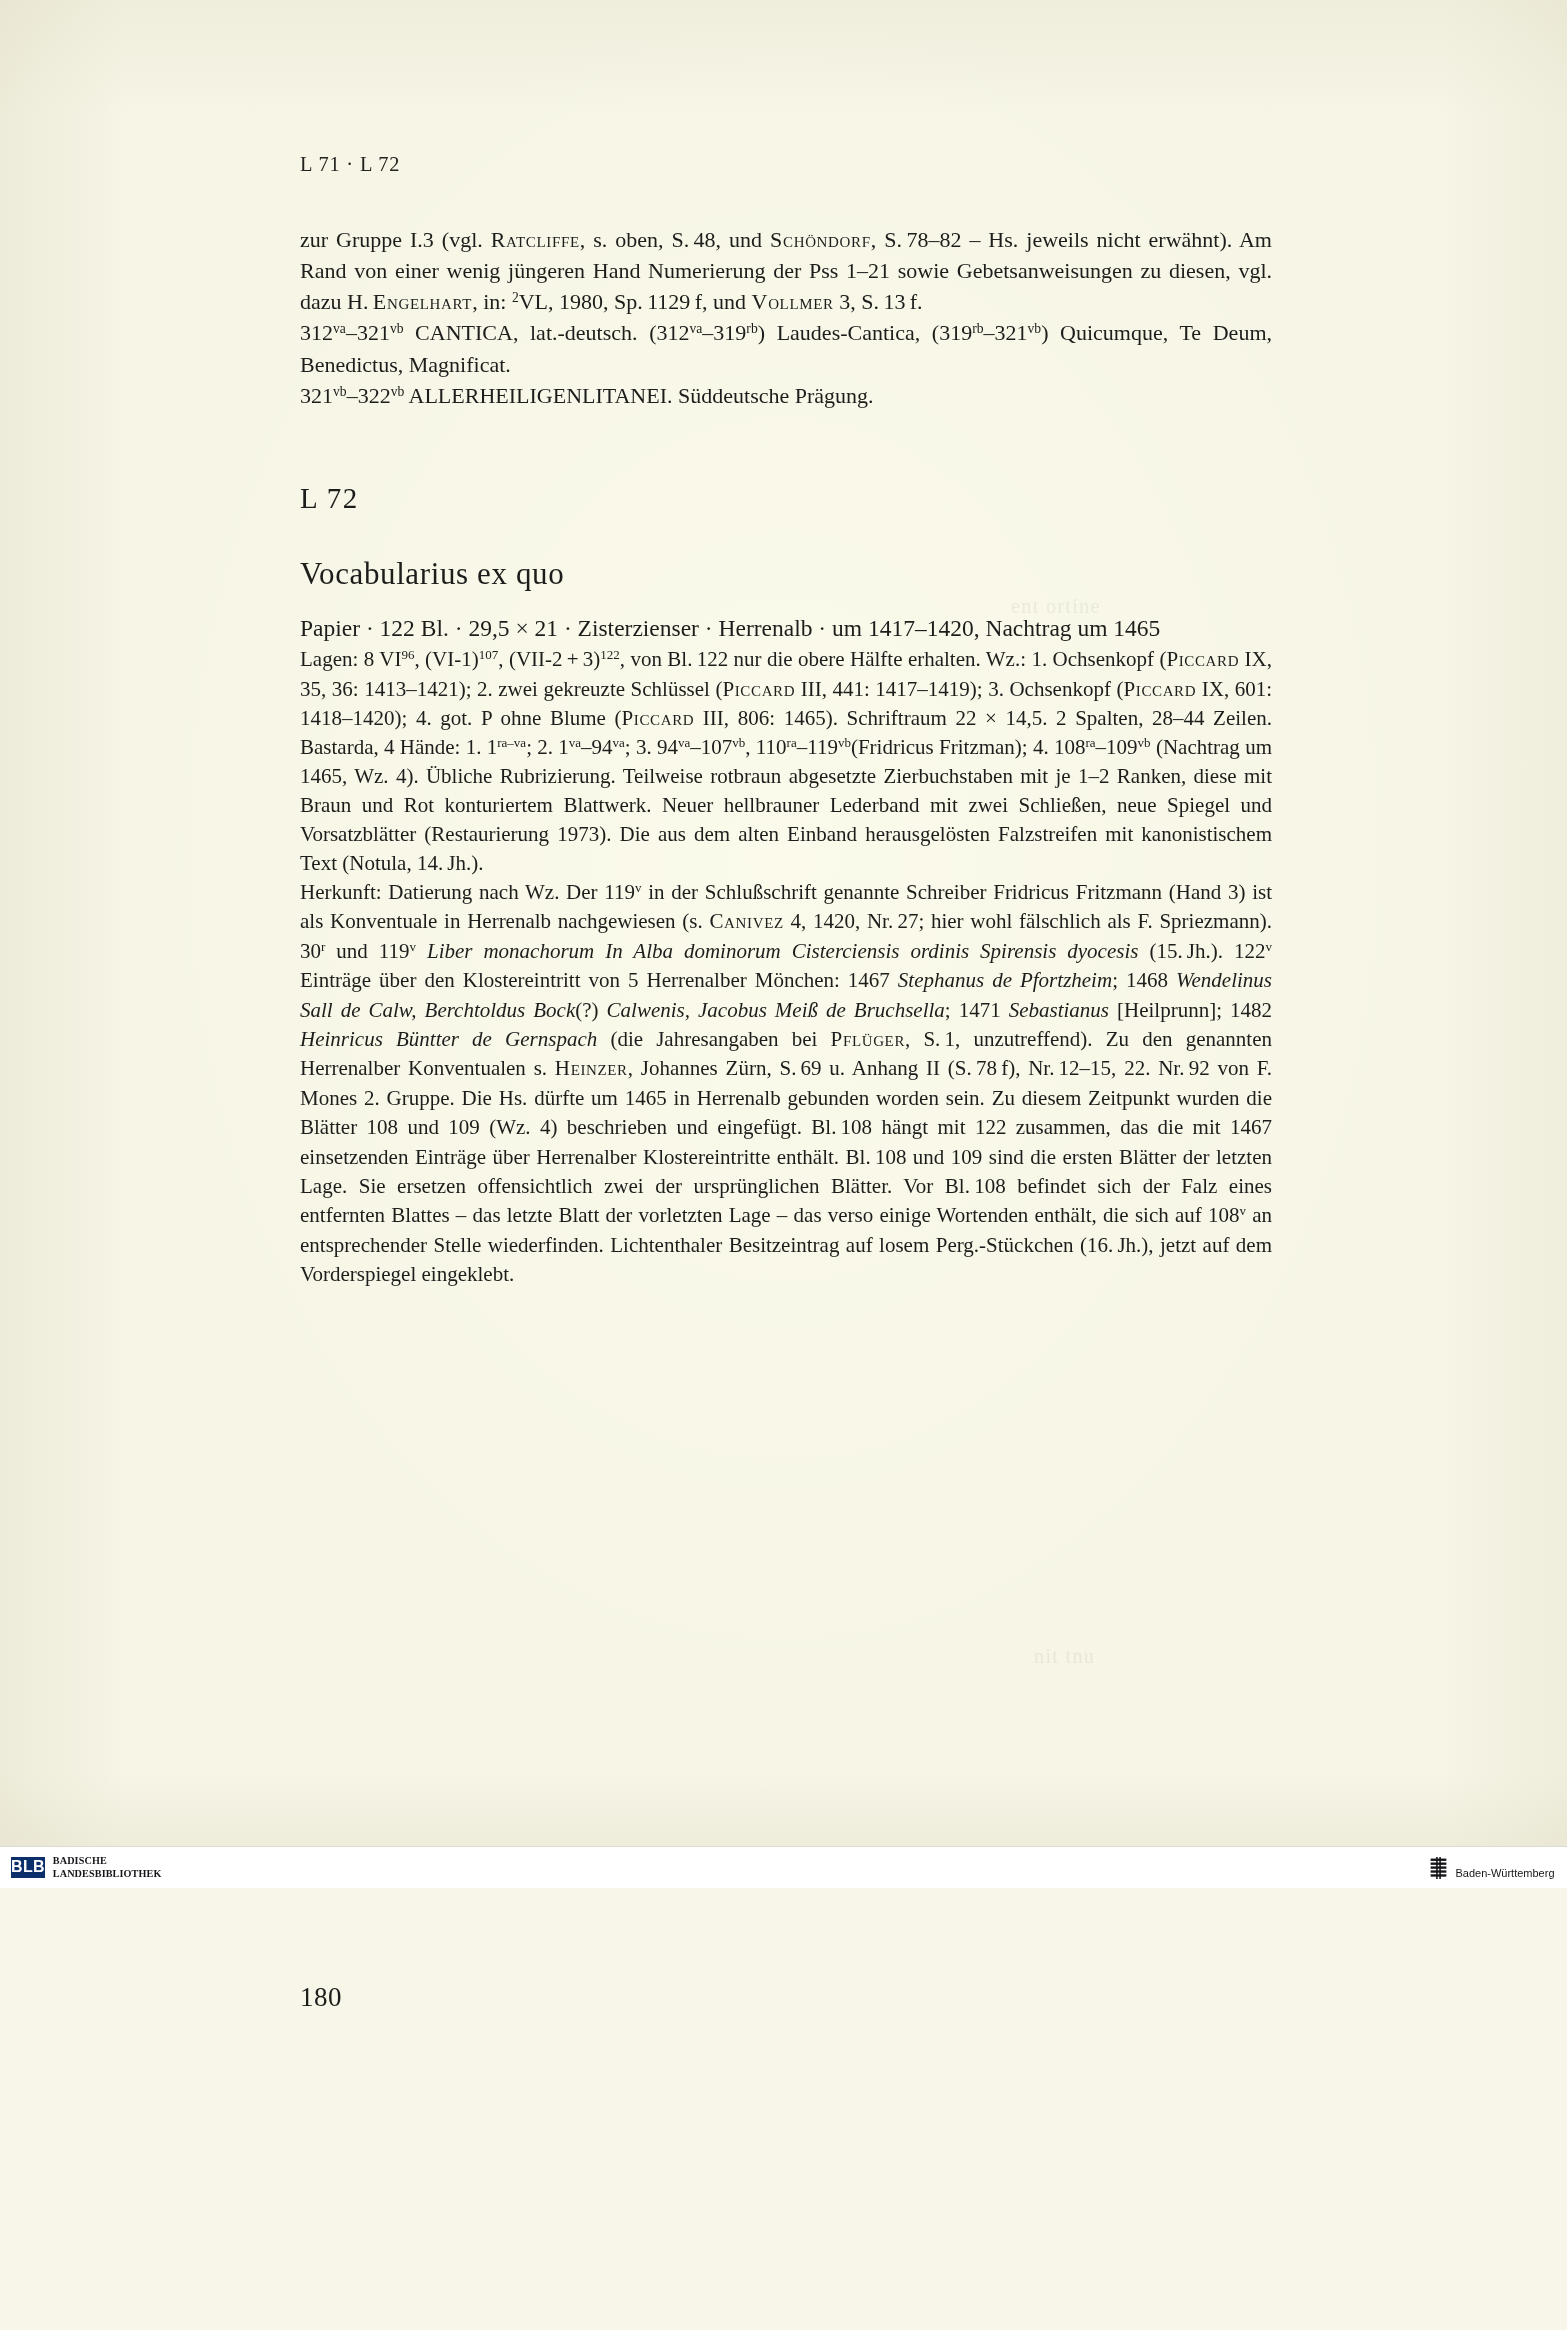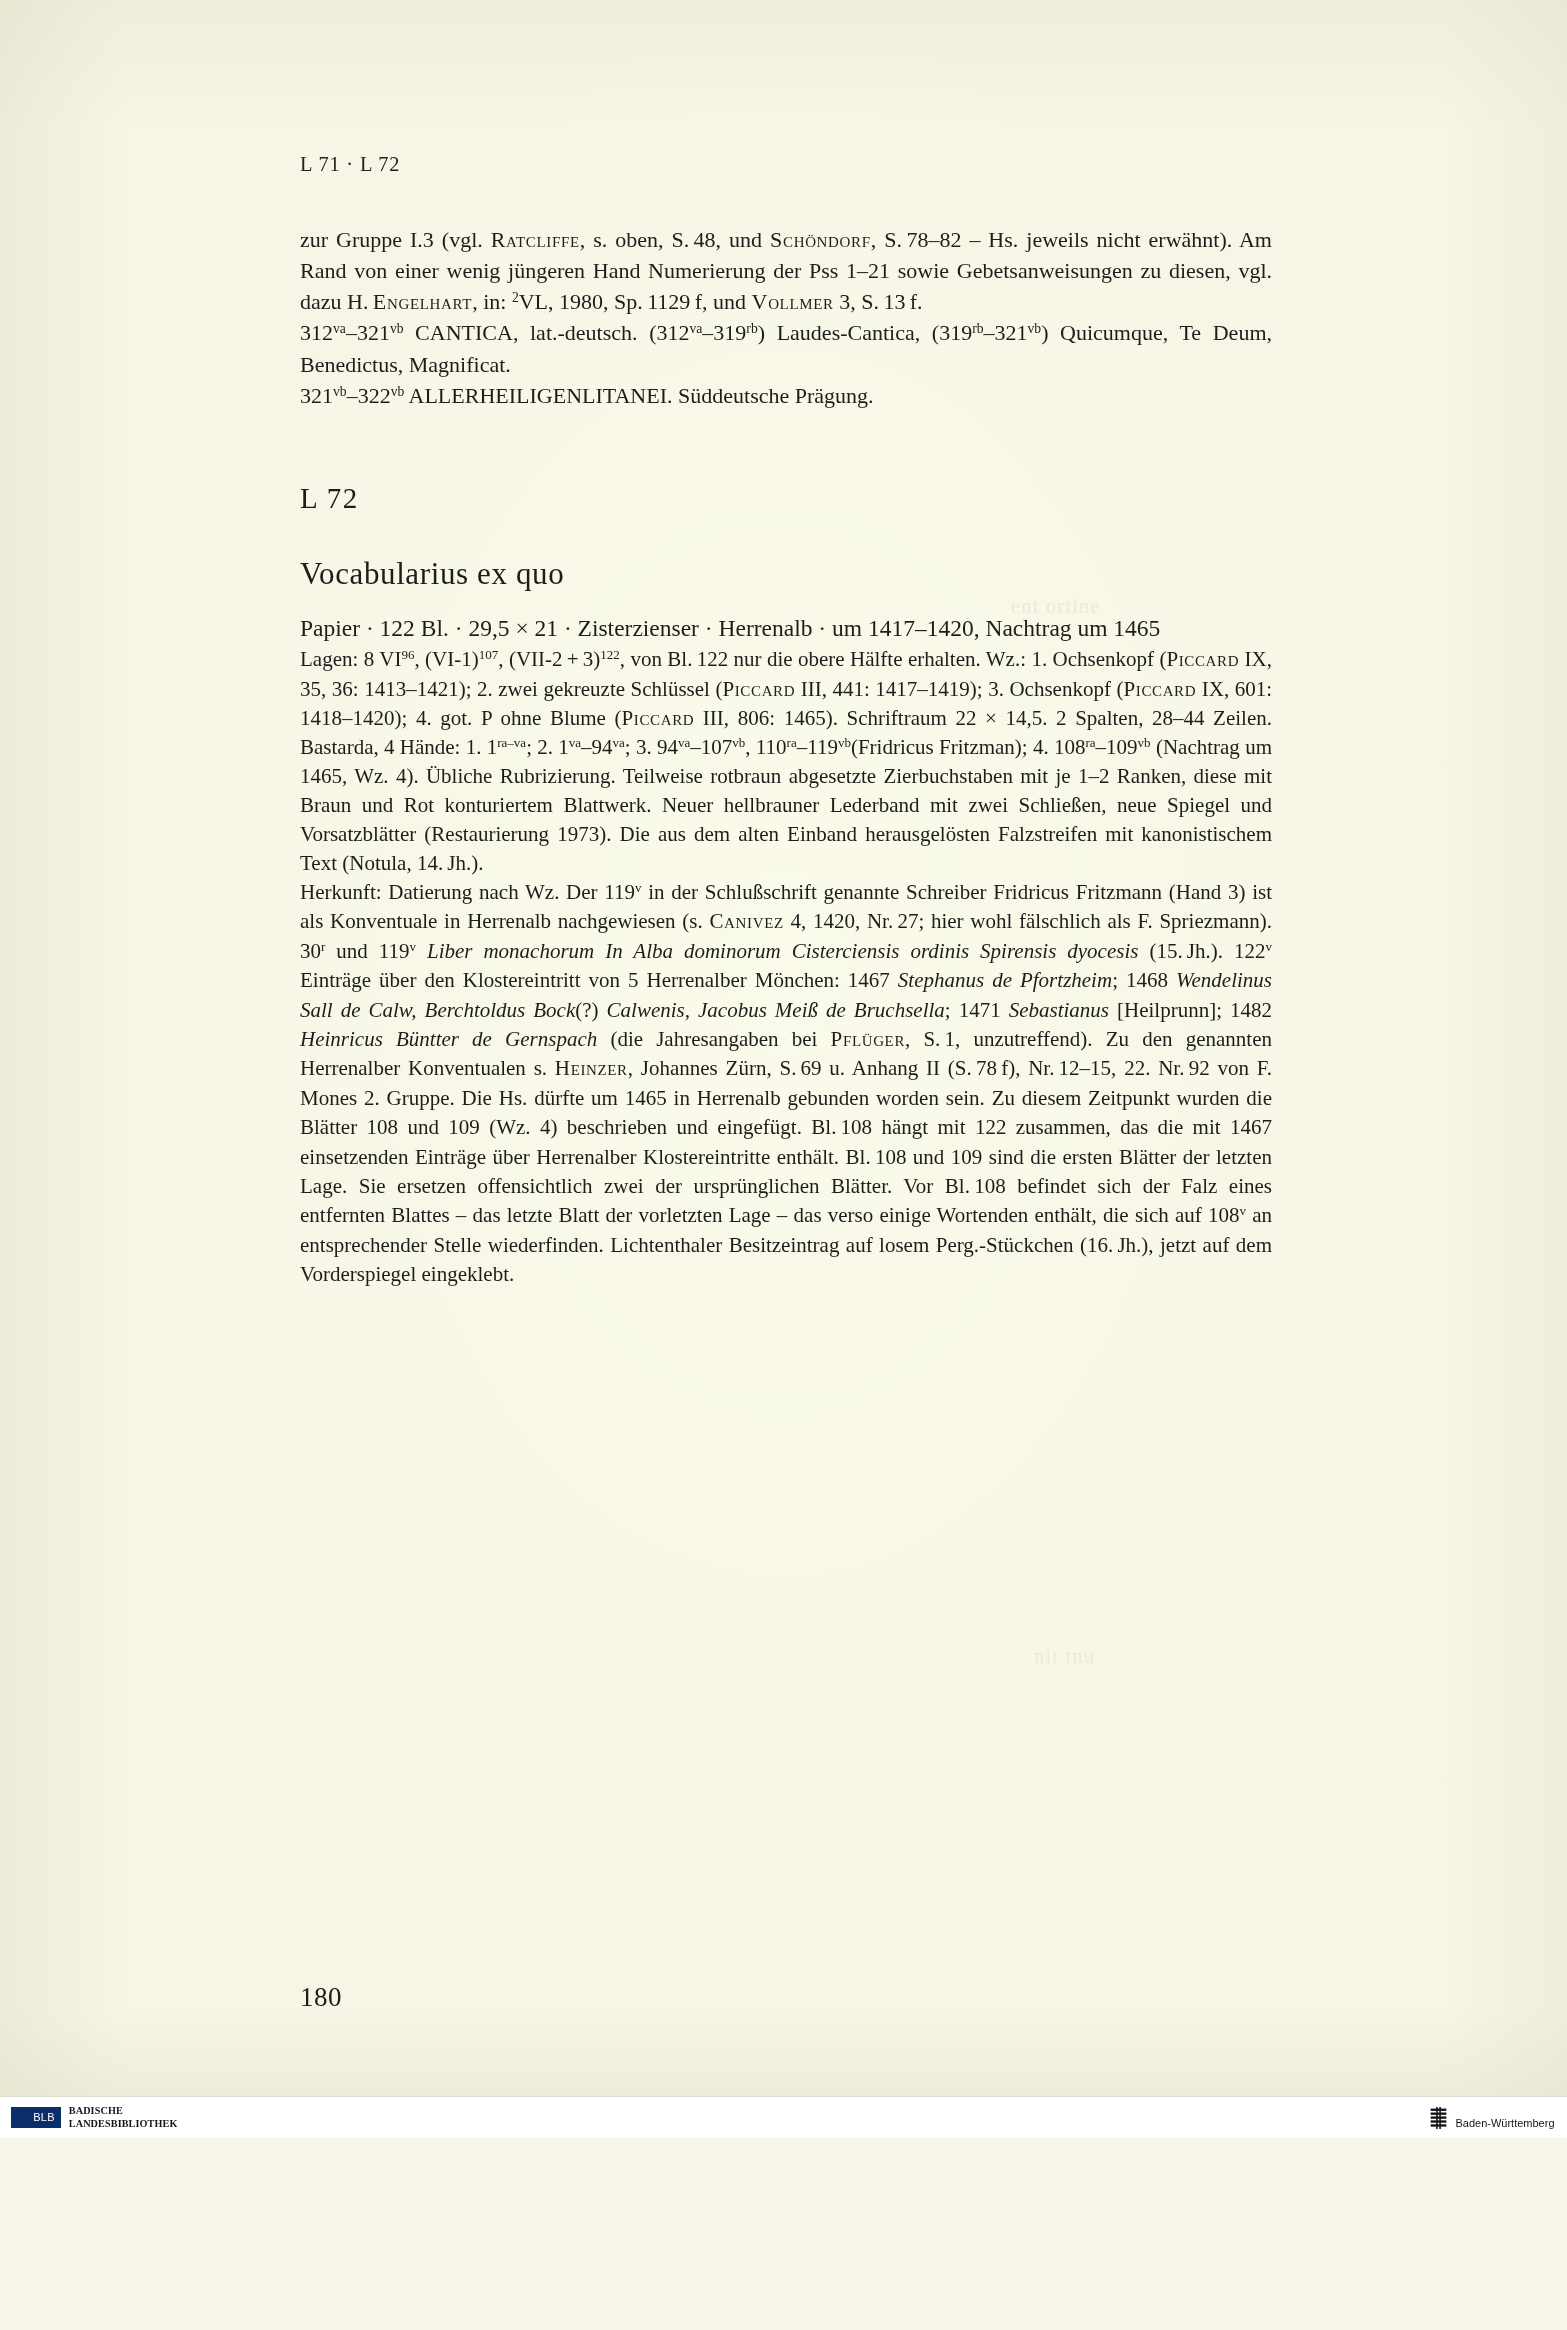--- a/index.html
+++ b/index.html
@@ -12,21 +12,21 @@
     height: 2330px;
     position: relative;
     font-family: "Liberation Serif", serif;
     color: #1d1d1b;
     overflow: hidden;
   }
   .page {
     position: absolute;
     left: 0; top: 0;
     width: 1567px;
-    height: 2138px;
+    height: 1888px;
     background: #f6f5e6;
   }
   
   .paper-tint {
     position: absolute;
     inset: 0;
     background:
       radial-gradient(ellipse at 50% 45%, rgba(255,255,240,0.55) 0%, rgba(246,245,230,0) 60%),
       linear-gradient(to right, rgba(226,223,200,0.45) 0%, rgba(246,245,230,0) 8%, rgba(246,245,230,0) 92%, rgba(226,223,200,0.35) 100%),
       linear-gradient(to bottom, rgba(226,223,200,0.35) 0%, rgba(246,245,230,0) 6%, rgba(246,245,230,0) 94%, rgba(222,219,196,0.5) 100%);
@@ -117,27 +117,26 @@
     display: flex;
     align-items: center;
   }
   .blb-logo {
     margin-left: 11px;
     width: 34px;
     height: 20.4px;
     background: #0b2f6b;
     color: #fff;
     font-family: "Liberation Sans", sans-serif;
-    font-size: 11px;
-    font-weight: normal;
+    font-size: 16px;
+    font-weight: bold;
     display: flex;
     align-items: center;
     justify-content: center;
     letter-spacing: 0.02em;
-    padding-left: 16px;
   }
   .blb-text {
     margin-left: 7.8px;
     font-family: Liberation Serif, serif;
     font-size: 10.2px;
     line-height: 1.25;
     color: #15161a;
     font-weight: bold;
     letter-spacing: 0.01em;
   }

